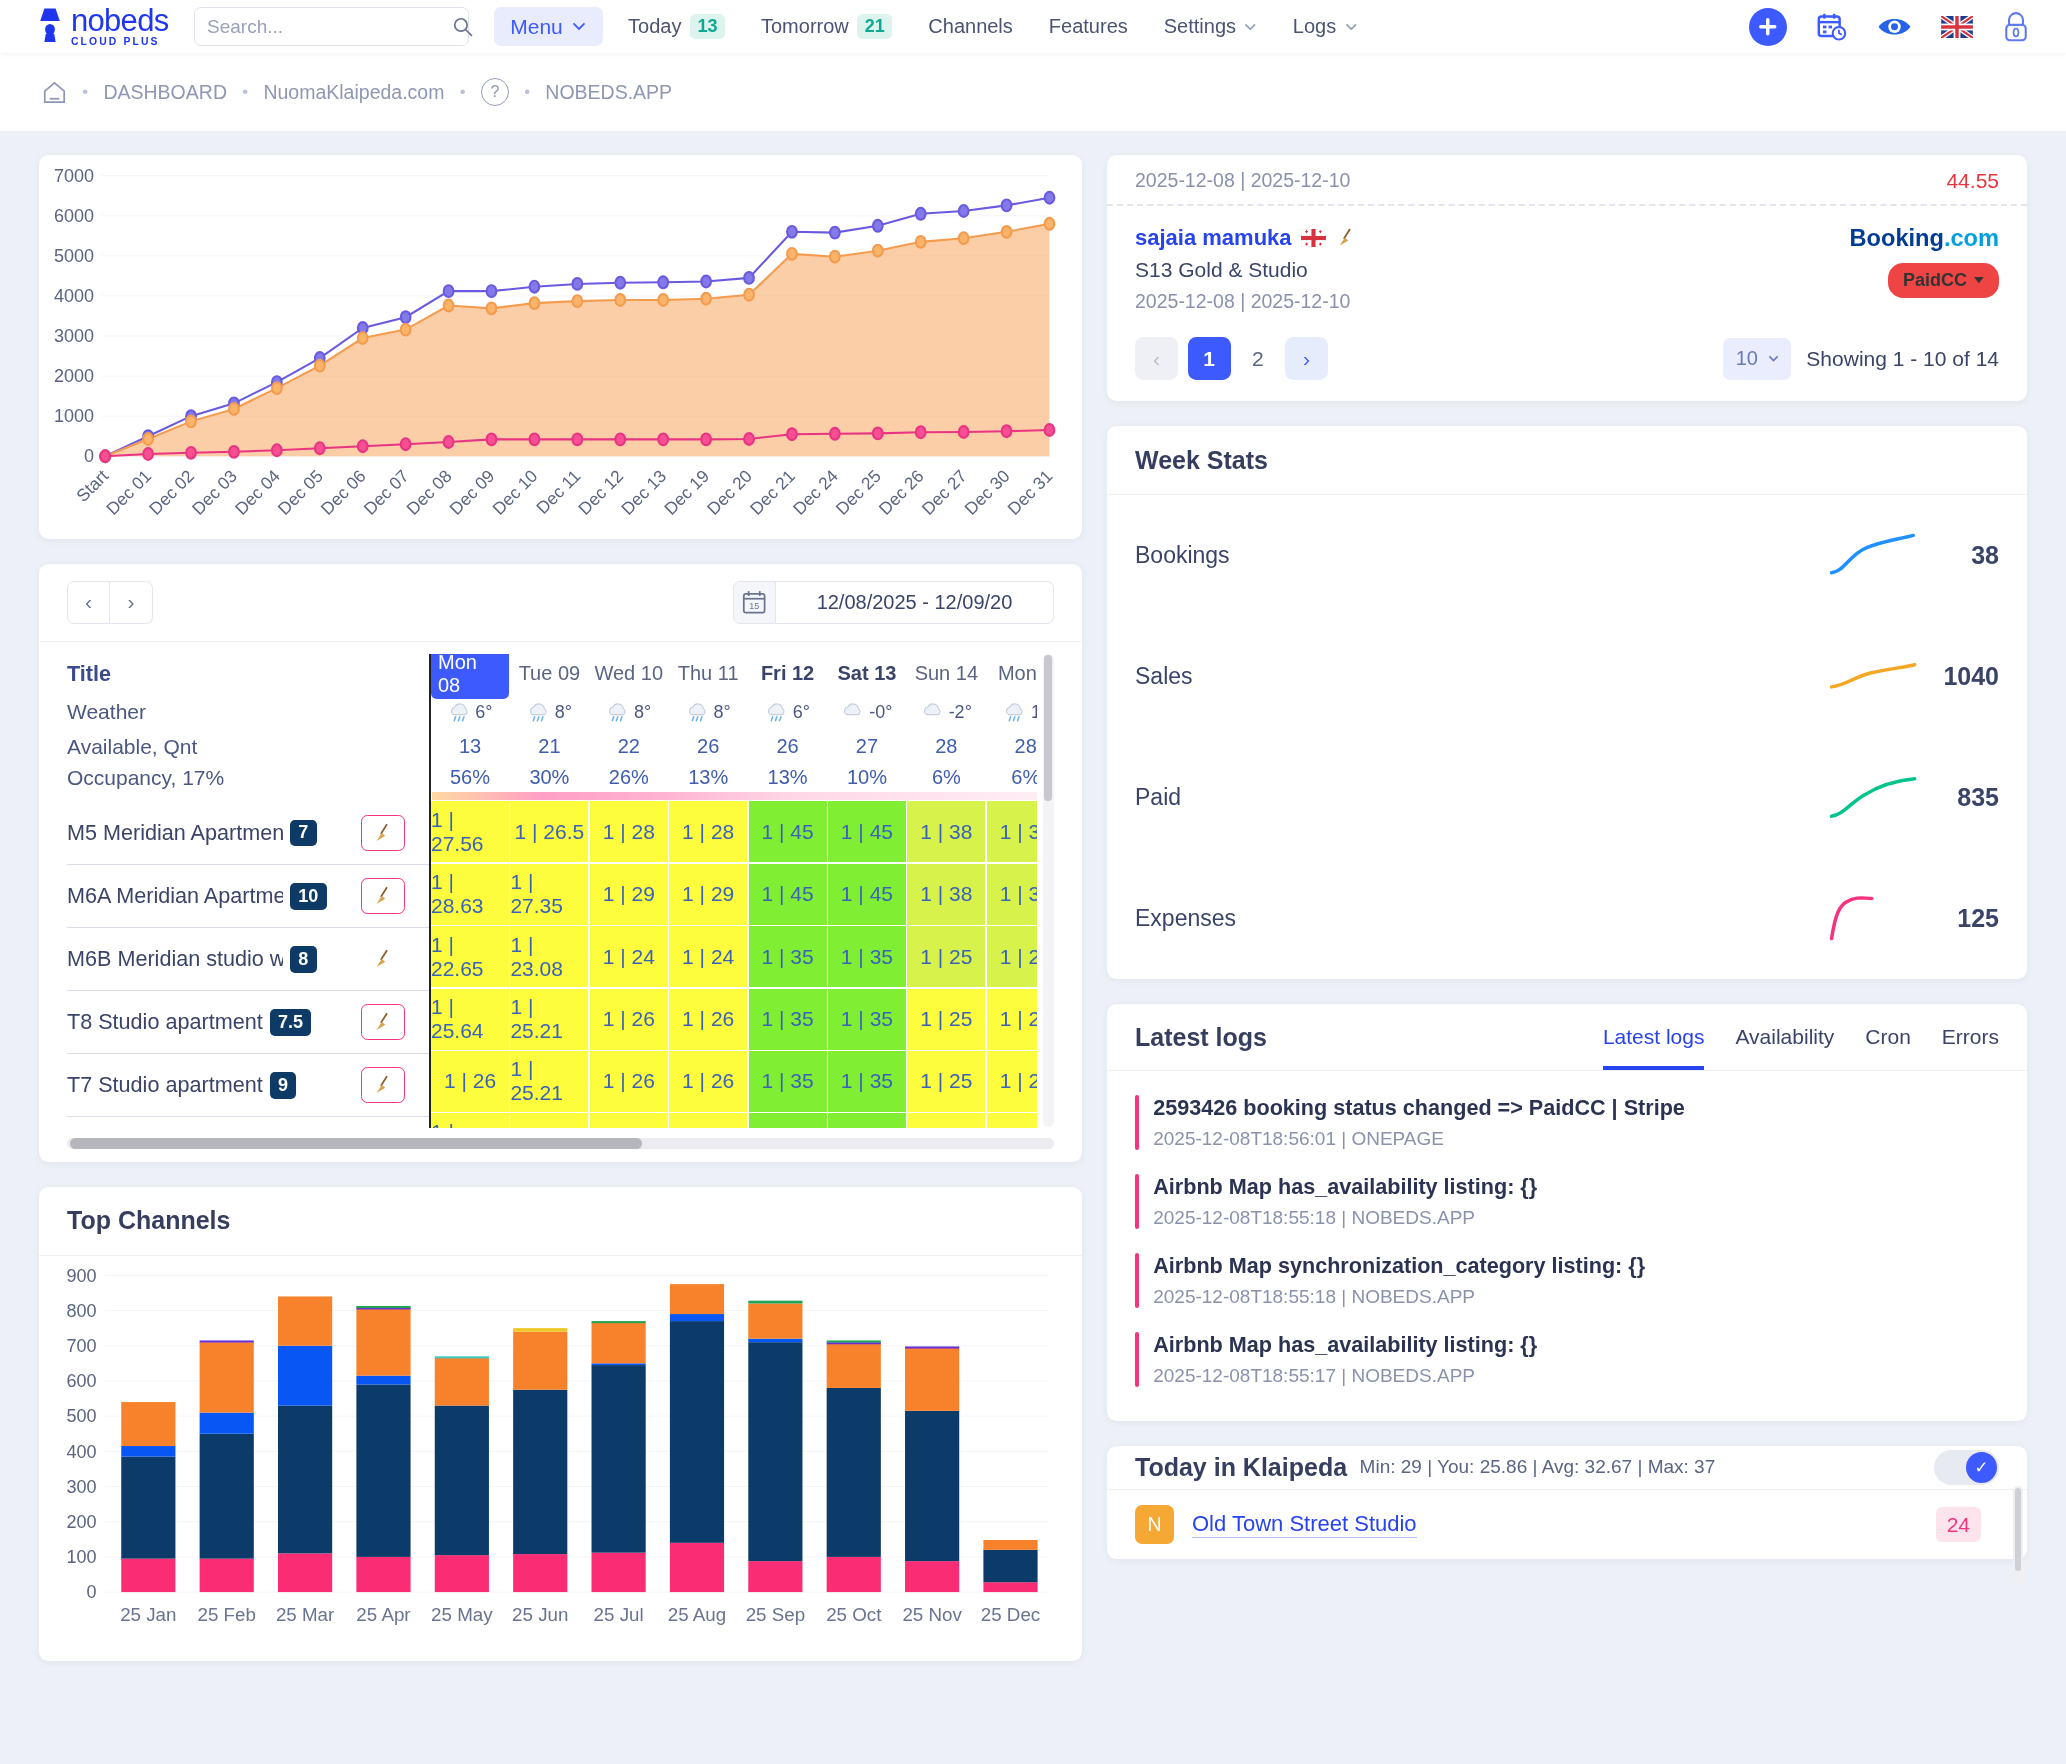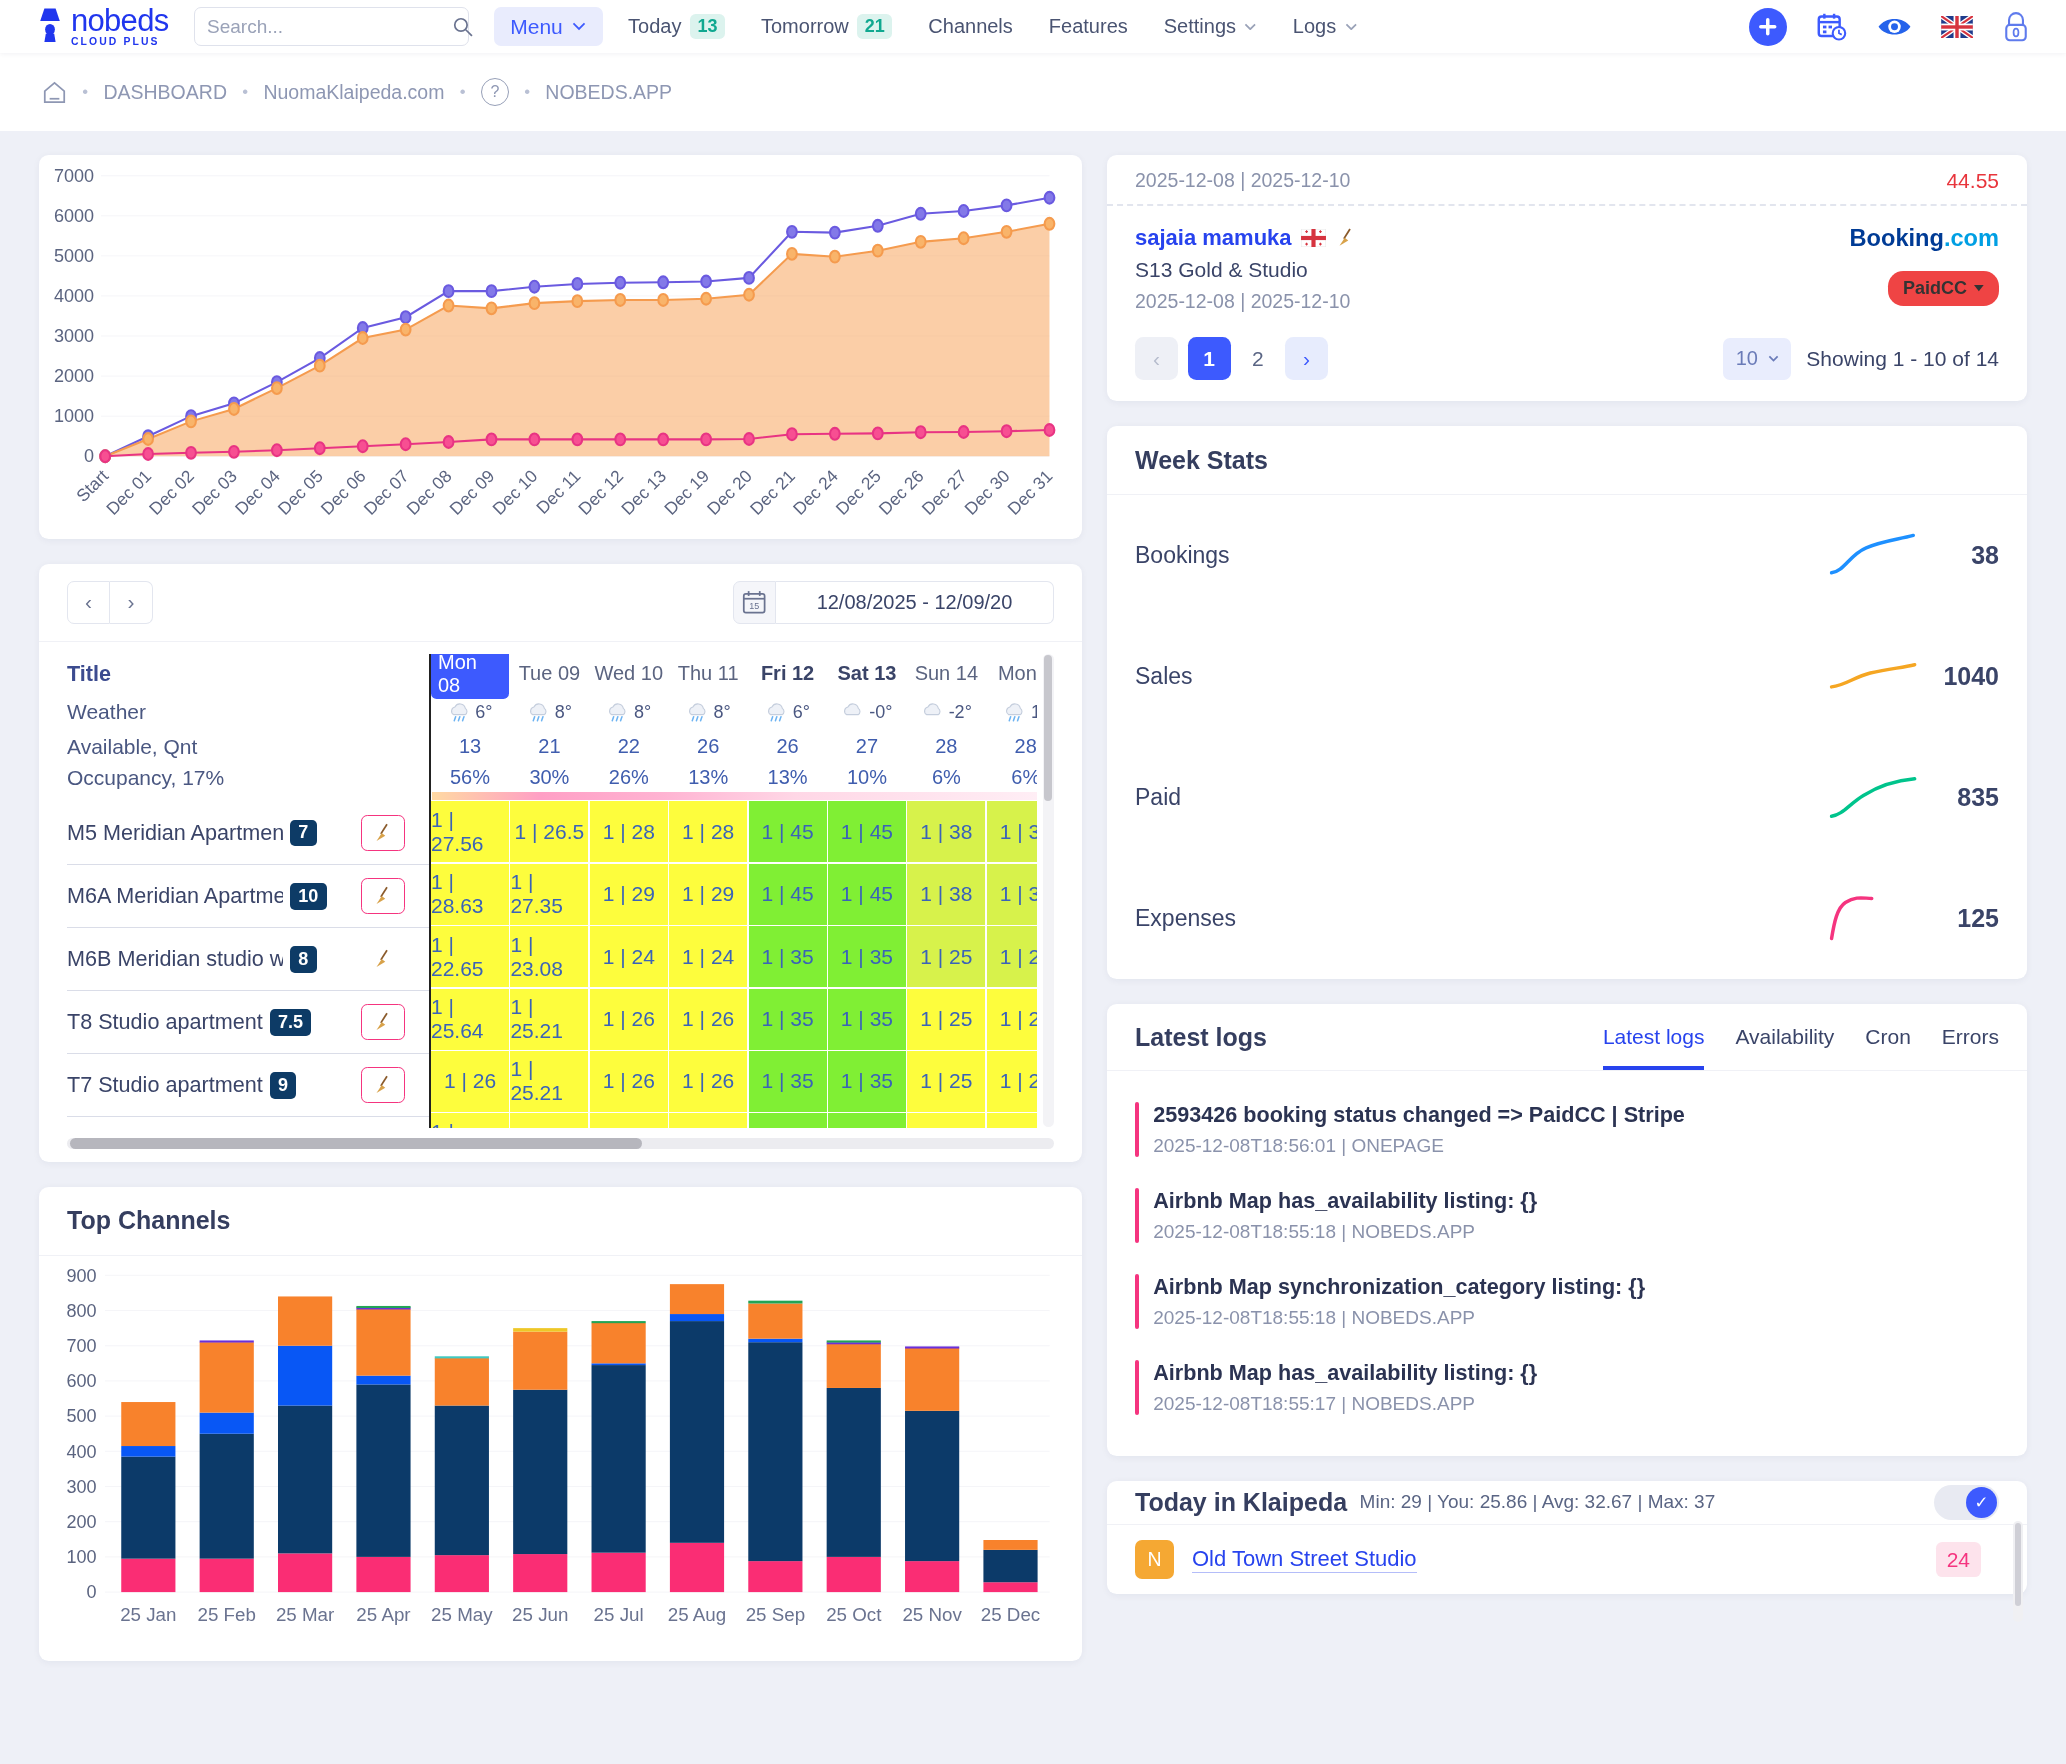--- a/index.html
+++ b/index.html
@@ -67,42 +67,42 @@
   .hscroll-thumb{position:absolute;top:0;left:2.8px;height:11px;width:58%;background:#b6b6bd;border-radius:5.6px}
   
   .row0{display:flex;justify-content:space-between;align-items:center;padding:14px 28px 11px;font-size:19.5px;color:#8a92ab}
   .amount-red{color:#e8353c;font-size:21px}
   .dash-div{border-top:2.1px dashed #e2e5ee;margin:0 0px}
   .book-row{display:flex;justify-content:space-between;padding:19.5px 28px 7px}
   .guest-name{font-size:22px;font-weight:bold;color:#2743ee;cursor:pointer}
   .guest-line{display:flex;align-items:center;gap:9.7px}
   .guest-unit{font-size:21px;color:#3a4468;margin-top:7px}
   .guest-dates{font-size:19.5px;color:#8a92ab;margin-top:8.3px}
-  .book-right{display:flex;flex-direction:column;align-items:flex-end;gap:19px}
+  .book-right{display:flex;flex-direction:column;align-items:flex-end;gap:11px}
   .bk-logo{font-size:23.6px;font-weight:bold;color:#003b95;cursor:pointer}
   .bk-logo .tld{color:#009fe3}
   .paid-pill{background:#ef4444;color:#333;font-size:18px;font-weight:bold;border-radius:15.3px;padding:7px 15.3px;display:flex;align-items:center;gap:7px;cursor:pointer}
   .pager{display:flex;align-items:center;padding:16.7px 28px 21px}
   .pg-btn{width:43px;height:43px;border-radius:8.3px;display:flex;align-items:center;justify-content:center;font-size:21px;cursor:pointer}
   .pg-prev{background:#eef0f6;color:#b6bccd}
   .pg-active{background:#3d5afe;color:#fff;font-weight:bold;margin-left:9.7px}
   .pg-num{color:#5a6584;margin-left:9.7px;width:35px;text-align:center}
   .pg-next{background:#e7ecfd;color:#3d5afe;margin-left:9.7px}
   .pg-right{margin-left:auto;display:flex;align-items:center;gap:15.3px}
   .per-page{background:#e9edfd;border-radius:7px;height:42px;padding:0 12.5px;display:flex;align-items:center;gap:9.7px;font-size:20px;color:#6a7bb8;cursor:pointer}
   .showing{font-size:21px;color:#3a4468}
   .ws-row{display:flex;align-items:center;padding:36px 28px}
   .ws-label{font-size:23px;color:#3a4468}
   .ws-spark{margin-left:auto}
   .ws-val{font-size:25px;font-weight:bold;color:#3a4468;width:76px;text-align:right}
   .tabs{margin-left:auto;display:flex;gap:31px;align-self:stretch;align-items:center}
   .tab{font-size:21px;color:#3a4468;cursor:pointer;position:relative;padding:19.5px 0}
   .tab.active{color:#2743ee}
   .tab.active::after{content:"";position:absolute;left:0;right:0;bottom:-1.4px;height:3.5px;background:#2743ee}
-  .log-entry{display:flex;margin:31px 28px}
+  .log-entry{display:flex;margin:24px 28px}
   .log-bar{width:4.2px;background:#f5347f;border-radius:2.1px;margin-right:14px;flex:none}
   .log-title{font-size:21.6px;font-weight:600;color:#2b3352}
   .log-time{font-size:19px;color:#8a92ab;margin-top:7px}
   .today-h{padding:4px 28px;display:flex;align-items:center;border-bottom:1.4px solid #f0f1f6}
   .today-stats{font-size:19px;color:#5a6584;margin-left:12.5px}
   .toggle{margin-left:auto;width:65px;height:35px;background:#e8eaf2;border-radius:18px;position:relative;cursor:pointer}
   .toggle-knob{position:absolute;right:2.1px;top:2.1px;width:31px;height:31px;border-radius:50%;background:#3d5afe;color:#fff;display:flex;align-items:center;justify-content:center;font-size:16.7px}
   .today-row{display:flex;align-items:center;padding:15.3px 28px;position:relative}
   .today-badge{width:39px;height:39px;border-radius:7px;background:#f5a833;color:#fff;font-size:19.5px;display:flex;align-items:center;justify-content:center}
   .today-link{font-size:22px;color:#2743ee;margin-left:18px;cursor:pointer;border-bottom:0.7px solid rgba(39,67,238,.35)}

